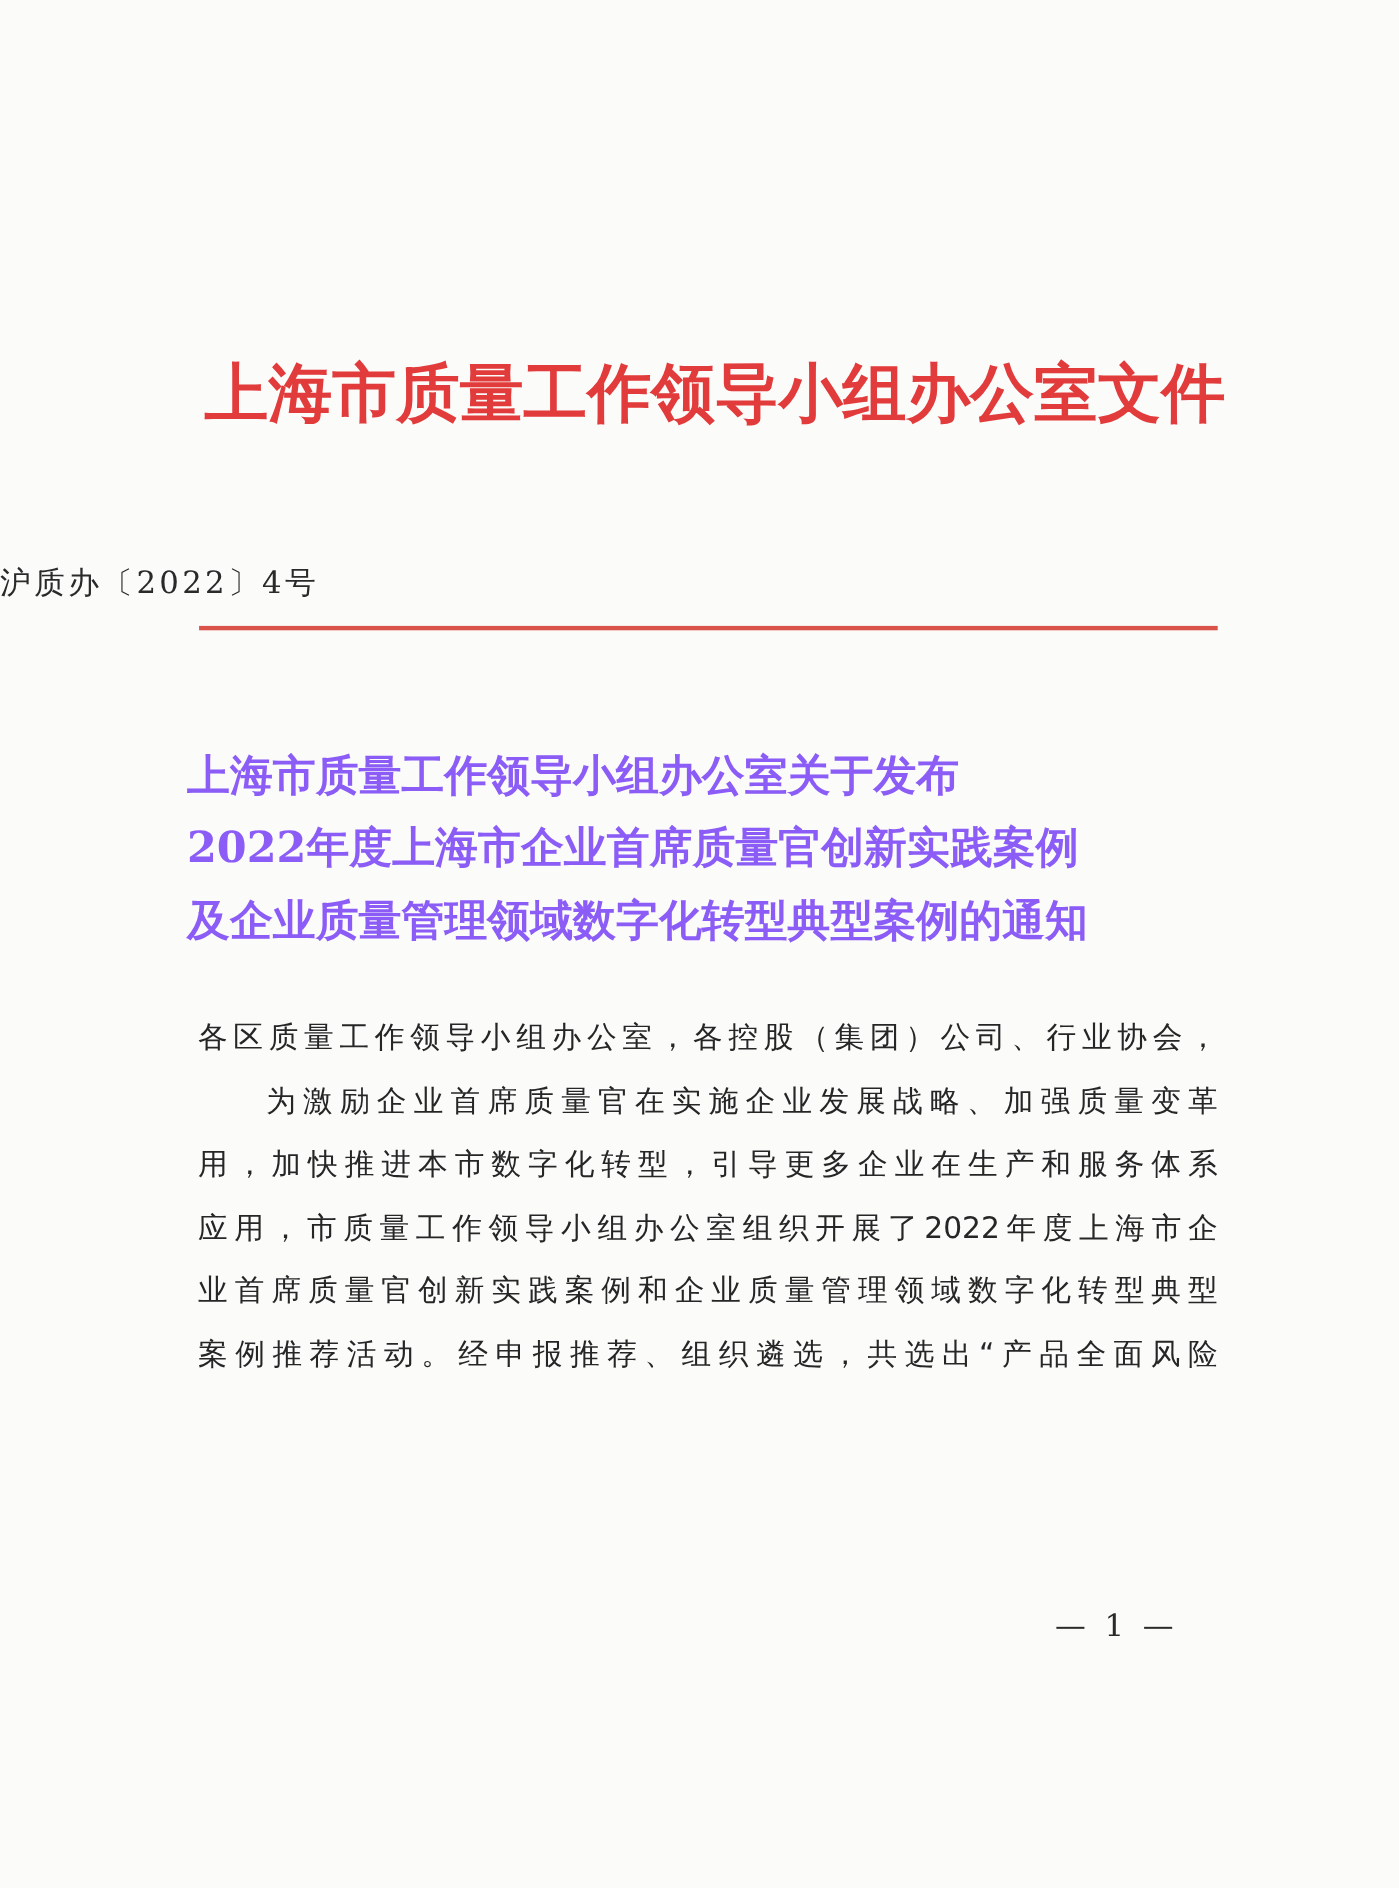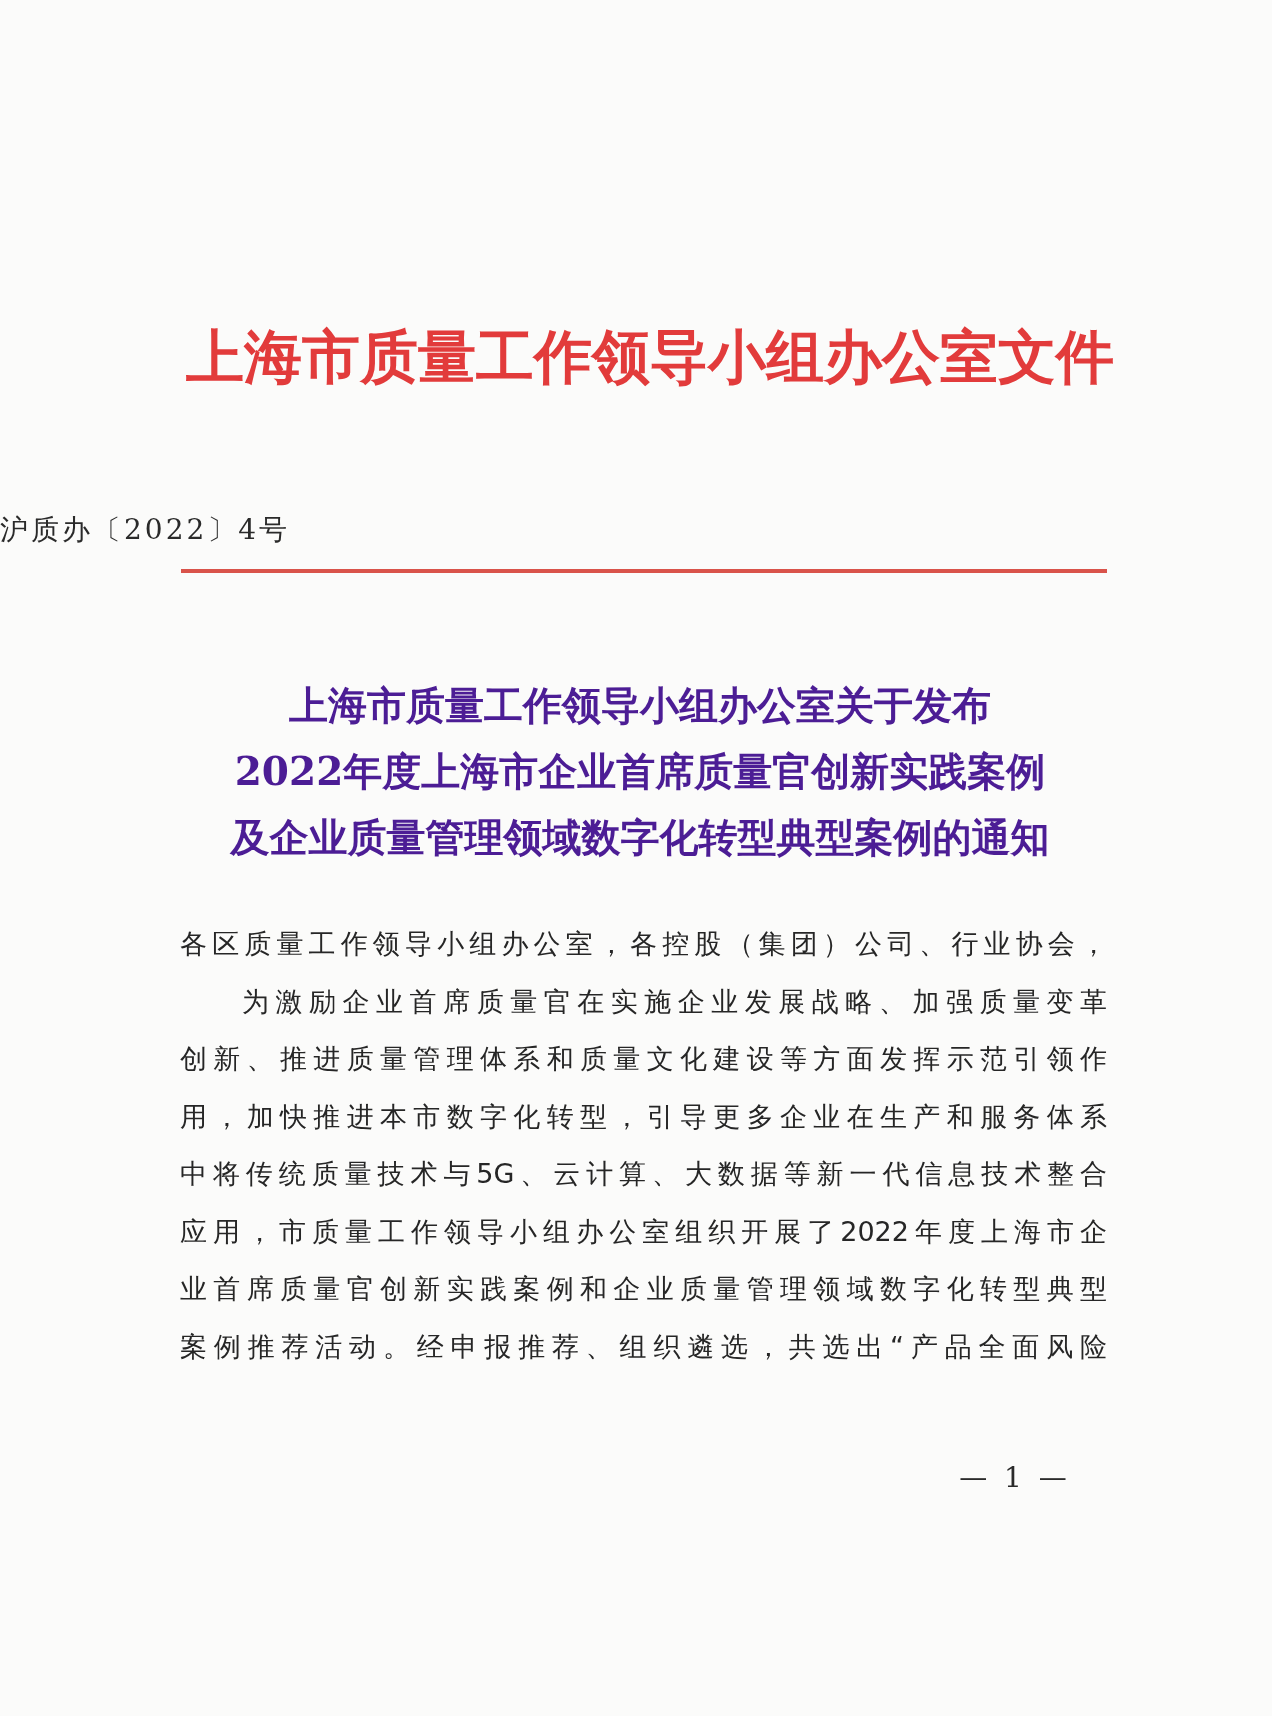--- a/index.html
+++ b/index.html
@@ -58,22 +58,21 @@
     }
     .title {
       position: absolute;
       left: 170px;
       width: 940px;
       top: 672px;
       font-family: "DejaVu Serif", serif;
       font-weight: bold;
       font-size: 39px;
       line-height: 66px;
-      color: #4c1d95;
-      text-align: center;
+      color: #8b5cf6;
     }
     .title .line {
       display: block;
       white-space: nowrap;
     }
     .body {
       position: absolute;
       left: 180px;
       width: 927px;
       top: 915px;
@@ -121,23 +120,21 @@
 
   <div class="title">
     <span class="line">上海市质量工作领导小组办公室关于发布</span>
     <span class="line">2022年度上海市企业首席质量官创新实践案例</span>
     <span class="line">及企业质量管理领域数字化转型典型案例的通知</span>
   </div>
 
   <div class="body">
     <span class="line">各区质量工作领导小组办公室，各控股（集团）公司、行业协会，</span>
     <span class="line indent">为激励企业首席质量官在实施企业发展战略、加强质量变革</span>
-    <span class="line">创新、推进质量管理体系和质量文化建设等方面发挥示范引领作</span>
     <span class="line">用，加快推进本市数字化转型，引导更多企业在生产和服务体系</span>
-    <span class="line">中将传统质量技术与5G、云计算、大数据等新一代信息技术整合</span>
     <span class="line">应用，市质量工作领导小组办公室组织开展了2022年度上海市企</span>
     <span class="line">业首席质量官创新实践案例和企业质量管理领域数字化转型典型</span>
     <span class="line">案例推荐活动。经申报推荐、组织遴选，共选出“产品全面风险</span>
   </div>
 
   <div class="page-number">— 1 —</div>
 
 </div>
 
 </body></html>

